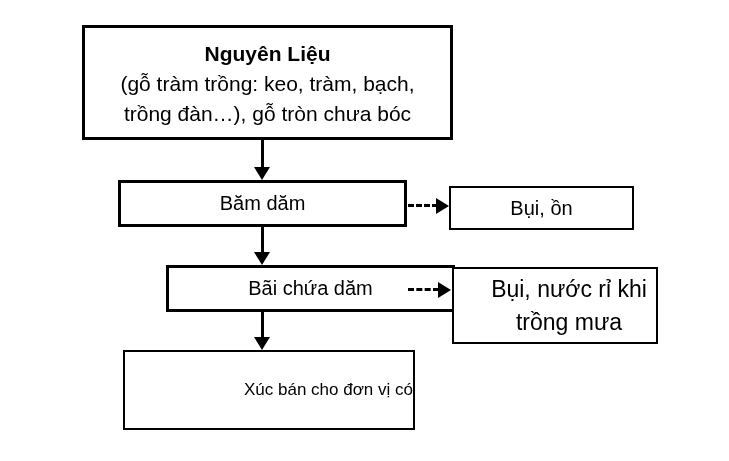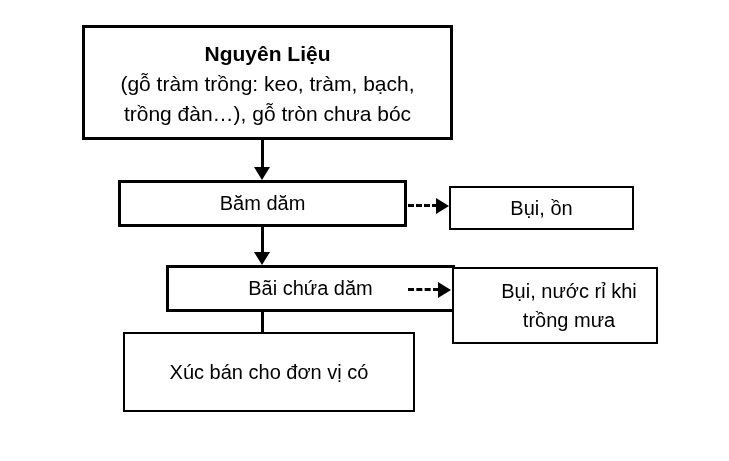--- a/index.html
+++ b/index.html
@@ -57,26 +57,27 @@
     left: 449px; top: 186px; width: 185px; height: 44px;
     font-size: 20px;
   }
   #node-chip-yard {
     left: 118px; top: 265px; width: 289px; height: 47px;
     font-size: 20px;
     margin-left: 48px;
   }
   #node-dust-leachate {
     left: 452px; top: 267px; width: 206px; height: 77px;
-    font-size: 20px;
+    font-size: 23px;
     padding-left: 28px;
   }
   #node-sell {
-    left: 123px; top: 332px; width: 292px; height: 80px;
-    font-size: 20px;
+    left: 123px; top: 350px; width: 292px; height: 80px;
+    font-size: 17px;
+    align-items: flex-end;
   }
 
   
   .conn {
     position: absolute;
   }
   .v-line {
     width: 3px;
     background: #000000;
   }

